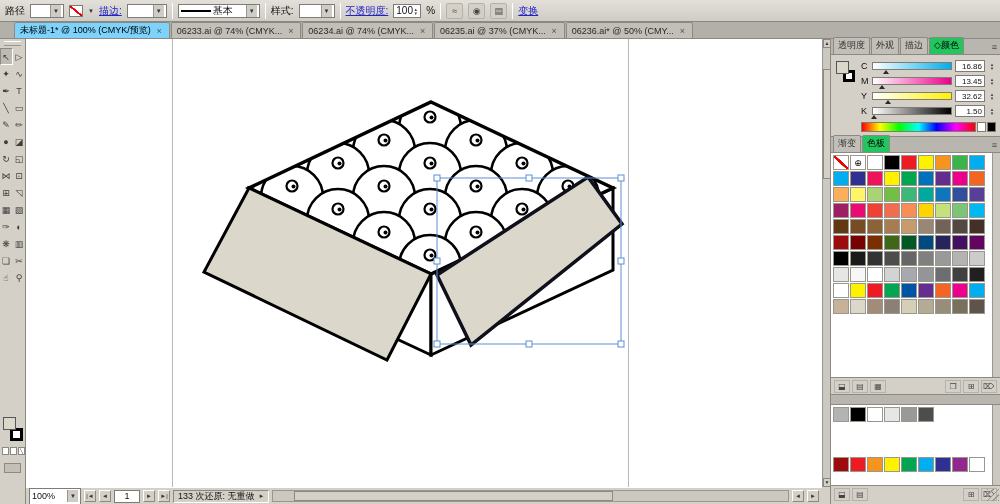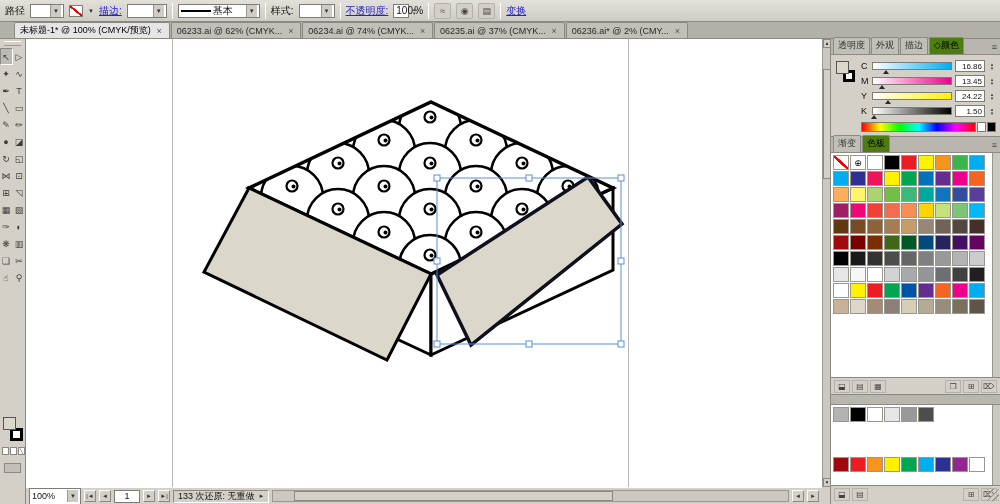--- a/index.html
+++ b/index.html
@@ -31,21 +31,21 @@
   #tab-bar{
     position:absolute; left:0; top:22px; width:1000px; height:17px;
     background:#b3b0a9; border-bottom:1px solid #8c8983; display:flex; align-items:flex-end;
   }
   #doc-tabs{ display:flex; padding-left:14px; height:16px; }
   .doc-tab{
     display:flex; align-items:center; gap:4px; padding:0 5px; margin-right:1px;
     background:#c2bfb8; border:1px solid #8c8983; border-bottom:none;
     border-radius:2px 2px 0 0; font-size:9px; color:#2a2a2a; white-space:nowrap; height:16px;
   }
-  .doc-tab.active{ background:#e5e5e5; color:#000; }
+  .doc-tab.active{ background:#7dd3fc; color:#000; }
   .tab-x{ font-size:9px; color:#555; width:9px; text-align:center; }
   
   #toolbox{
     position:absolute; left:0; top:39px; width:26px; height:465px;
     background:#d4d0c8; border-right:1px solid #8c8983;
   }
   .tb-grip{ height:5px; margin:2px 4px; border-top:1px solid #fff; border-bottom:1px solid #9a978f; }
   #tool-grid{ display:grid; grid-template-columns:13px 13px; justify-content:center; }
   .tool{ height:17px; display:flex; align-items:center; justify-content:center; font-size:9px; color:#3c3c3c; cursor:pointer; }
   .tool.pressed{ background:#bdbab3; border:1px solid; border-color:#8c8983 #fff #fff #8c8983; }
@@ -74,21 +74,21 @@
   #zoom-box{ width:52px; height:17px; font-size:9px; }
   #page-box{ width:26px; height:13px; font-size:9px; justify-content:center; }
   #history-box{ height:13px; background:#d4d0c8; border:1px solid; border-color:#8c8983 #fff #fff #8c8983; display:flex; align-items:center; gap:4px; padding:0 4px; font-size:9px; color:#111; }
   #hscroll{ flex:1; height:12px; background:#cbc8c1; border:1px solid #9a978f; position:relative; }
   .hs-thumb{ position:absolute; left:4%; top:0; width:62%; height:10px; background:#d4d0c8; border:1px solid #8c8983; }
   
   #dock{ position:absolute; left:830px; top:39px; width:170px; height:465px; background:#d4d0c8; border-left:1px solid #8c8983; }
   .panel{ border-bottom:1px solid #8c8983; position:relative; }
   .ptabs{ height:16px; background:#b9b6af; display:flex; align-items:flex-end; padding-left:2px; position:relative; border-bottom:1px solid #8c8983; }
   .ptab{ padding:1px 4px 2px; margin-right:1px; background:#c2bfb8; border:1px solid #8c8983; border-bottom:none; border-radius:2px 2px 0 0; font-size:9px; color:#333; white-space:nowrap; }
-  .ptab.active{ background:#4d7c0f; color:#000; }
+  .ptab.active{ background:#22c55e; color:#000; }
   .pmenu{ position:absolute; right:3px; top:3px; font-size:9px; color:#444; }
   
   #color-content{ display:flex; gap:4px; padding:4px 4px 2px; }
   #fs-ind{ position:relative; width:22px; height:30px; }
   #cp-fill{ position:absolute; left:1px; top:2px; width:13px; height:13px; border:1px solid #555; background:#dbd7ca; z-index:2; }
   #cp-stroke{ position:absolute; left:8px; top:11px; width:12px; height:12px; border:3px solid #000; background:#fff; }
   #cmyk-rows{ flex:1; display:flex; flex-direction:column; gap:2px; }
   .ch-row{ display:flex; align-items:center; gap:3px; height:13px; }
   .ch-label{ width:8px; font-size:9px; color:#111; }
   .ch-slider{ flex:1; height:8px; border:1px solid #7f7c76; position:relative; }
@@ -139,21 +139,21 @@
       <span>基本</span>
       <span class="dd">▼</span>
     </div>
     <div class="sep"></div>
     <span>样式:</span>
     <div class="combo" style="width:36px">
         <span class="dd">▼</span>
       </div>
     <div class="sep"></div>
     <span class="link">不透明度:</span>
-    <div class="spinbox" style="width:16px">
+    <div class="spinbox" style="width:28px">
       <span>100</span>
       <span class="spin">
           <span>▴</span>
           <span>▾</span>
         </span>
     </div>
     <span>%</span>
     <div class="sep"></div>
     <div class="cb-icon">≈</div>
     <div class="cb-icon">◉</div>
@@ -162,33 +162,33 @@
     <span class="link">变换</span>
   </div>
 
   <div id="tab-bar">
     <div id="doc-tabs">
         <div class="doc-tab active">
           <span>未标题-1* @ 100% (CMYK/预览)</span>
           <span class="tab-x">×</span>
         </div>
         <div class="doc-tab">
-          <span>06233.ai @ 62% (CMYK...</span>
+          <span>06233.ai @ 74% (CMYK...</span>
           <span class="tab-x">×</span>
         </div>
         <div class="doc-tab">
           <span>06234.ai @ 74% (CMYK...</span>
           <span class="tab-x">×</span>
         </div>
         <div class="doc-tab">
           <span>06235.ai @ 37% (CMYK...</span>
           <span class="tab-x">×</span>
         </div>
         <div class="doc-tab">
-          <span>06236.ai* @ 2% (CMY...</span>
+          <span>06236.ai* @ 50% (CMY...</span>
           <span class="tab-x">×</span>
         </div>
       </div>
   </div>
 
   <div id="toolbox">
     <div class="tb-grip"></div>
     <div id="tool-grid">
         <div class="tool pressed">↖</div>
         <div class="tool">▷</div>
@@ -354,21 +354,21 @@
               <span class="spin">
                 <span>▴</span>
                 <span>▾</span>
               </span>
             </div>
             <div class="ch-row">
               <span class="ch-label">Y</span>
               <div class="ch-slider" style="background: linear-gradient(to right, rgb(255, 255, 255), rgb(255, 242, 0));">
                 <div class="ch-mark" style="left: 19.61%;"></div>
               </div>
-              <div class="ch-value">24.22</div>
+              <div class="ch-value">32.62</div>
               <span class="spin">
                 <span>▴</span>
                 <span>▾</span>
               </span>
             </div>
             <div class="ch-row">
               <span class="ch-label">K</span>
               <div class="ch-slider" style="background: linear-gradient(to right, rgb(255, 255, 255), rgb(0, 0, 0));">
                 <div class="ch-mark" style="left: 1.18%;"></div>
               </div>

